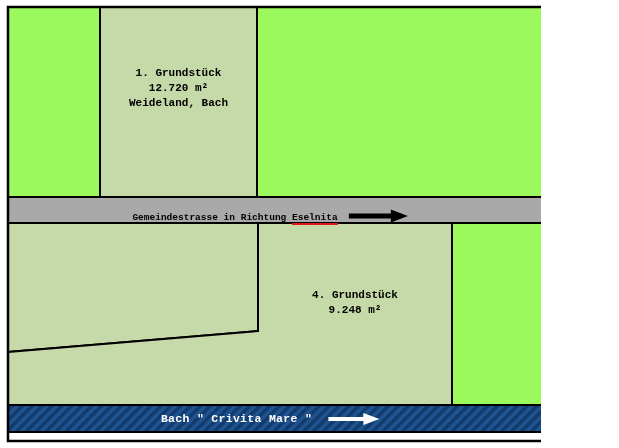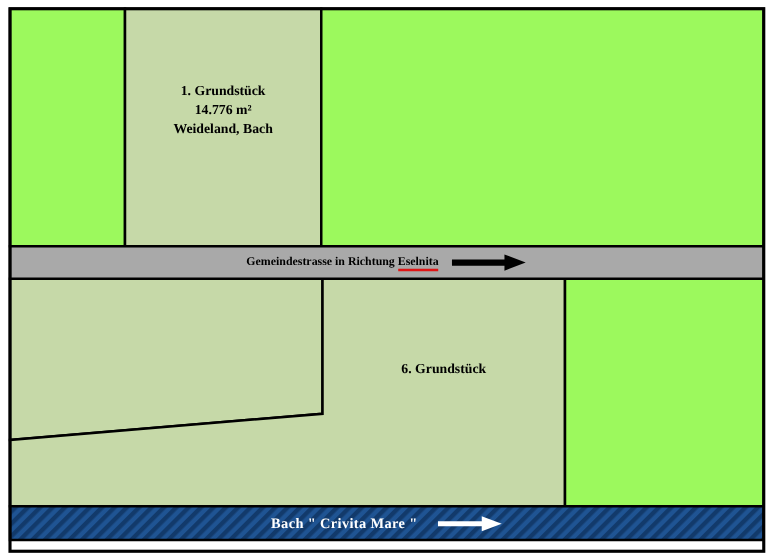--- a/index.html
+++ b/index.html
@@ -2,24 +2,24 @@
 <html style="--bright-green: #9cf95d; --sage-green: #c6d9a8; --road-gray: #a9a9a9; --river-blue: #1f5493; --river-hatch: #123a6b; --line-black: #000000; --misspell-red: #e01515;"><head>
 <meta charset="utf-8">
 <style>
   html, body {
     margin: 0;
     padding: 0;
     background: #ffffff;
   }
   .stage {
     position: relative;
-    width: 619px;
+    width: 541px;
     height: 448px;
     background: #ffffff;
-    font-family: Liberation Serif, serif;
+    font-family: Liberation Mono, monospace;
     overflow: hidden;
   }
   .stage svg.map {
     position: absolute;
     left: 0;
     top: 0;
   }
   .label {
     position: absolute;
     text-align: center;
@@ -40,21 +40,21 @@
     font-size: 11px;
     line-height: 15px;
   }
   .road-label {
     position: absolute;
     left: 50%;
     top: 197px;
     height: 26px;
     transform: translateX(-50%);
     display: flex;
-    align-items: center;
+    align-items: flex-end;
     gap: 9px;
     white-space: pre;
   }
   .road-text {
     font-size: 9.5px;
     font-weight: bold;
     color: #000;
   }
   .town {
     border-bottom: 2px solid #e01515;
@@ -101,34 +101,35 @@
 
       <rect x="8" y="197" width="603" height="26" style="fill:var(--road-gray,#a9a9a9)"></rect>
       <rect x="8" y="405" width="603" height="27" fill="url(#riverHatch)"></rect>
 
       <rect x="8" y="7" width="603" height="434" fill="none" stroke-width="2.5"></rect>
     </g>
   </svg>
 
   <div class="label parcel1-label">
     <div>1. Grundstück</div>
-    <div>14.776 m²</div>
+    <div>12.720 m²</div>
     <div>Weideland, Bach</div>
   </div>
 
   <div class="road-label">
     <span class="road-text"><span>Gemeindestrasse in Richtung </span><span class="town">Eselnita</span></span>
     <svg class="arrow-icon" width="62" height="14" viewBox="0 0 62 14" aria-hidden="true">
       <path d="M2 7 H46" stroke="#000000" stroke-width="5"></path>
       <polygon points="44,0.5 61,7 44,13.5" fill="#000000"></polygon>
     </svg>
   </div>
 
   <div class="label parcel2-label">
-    <div>6. Grundstück</div>
+    <div>4. Grundstück</div>
+    <div>9.248 m²</div>
   </div>
 
   <div class="river-label">
     <span class="river-text">Bach " Crivita Mare "</span>
     <svg class="arrow-icon" width="54" height="14" viewBox="0 0 54 14" aria-hidden="true">
       <path d="M2 7 H38" stroke="#ffffff" stroke-width="4"></path>
       <polygon points="37,1 53,7 37,13" fill="#ffffff"></polygon>
     </svg>
   </div>
 

